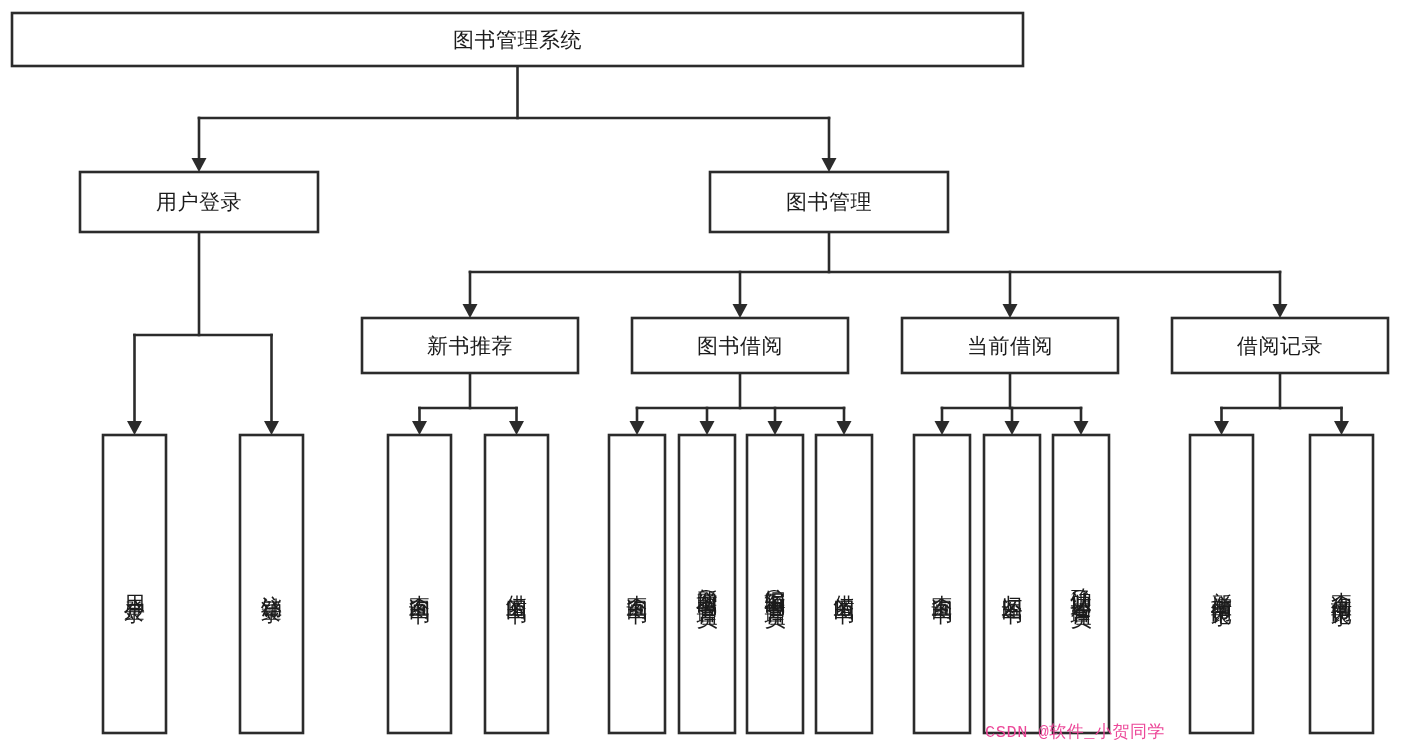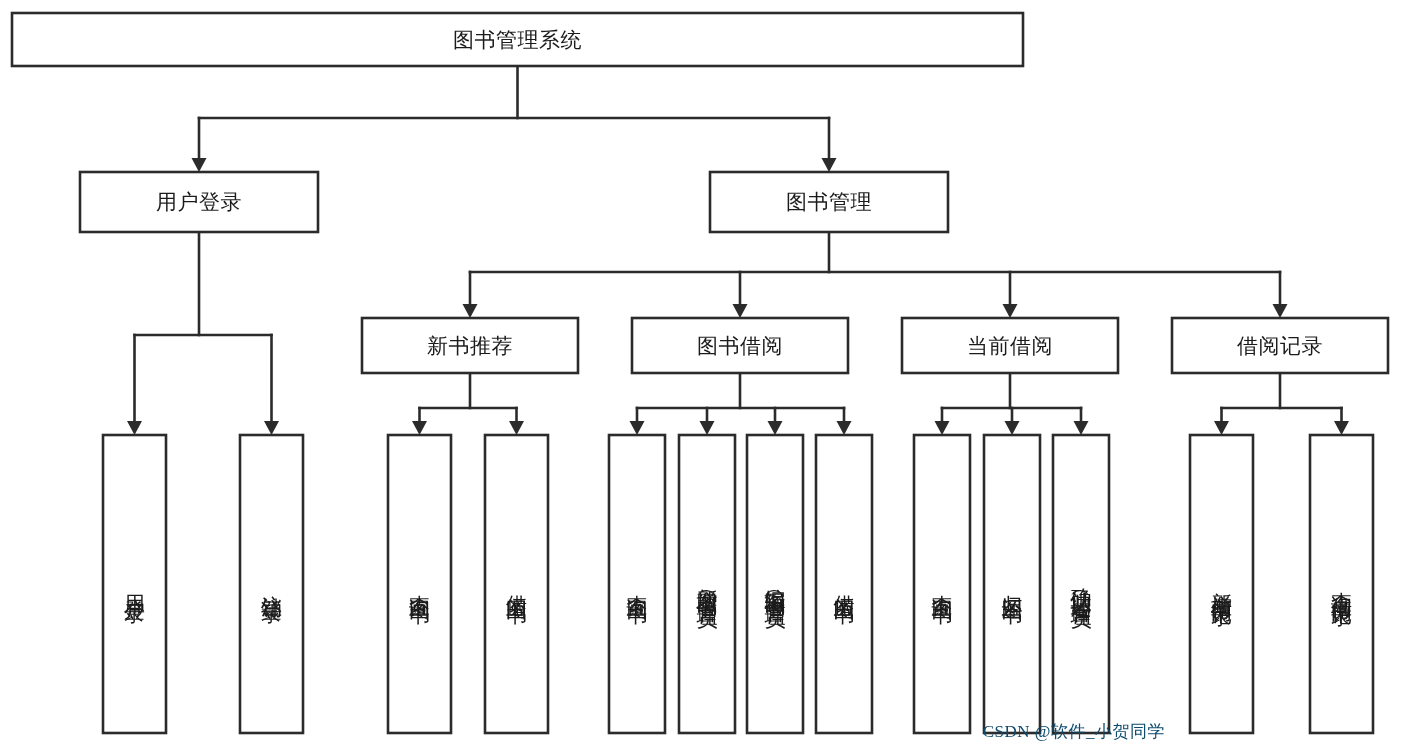--- a/index.html
+++ b/index.html
@@ -64,23 +64,23 @@
     color: #1b1b1b;
     line-height: 1.05;
     letter-spacing: 3px;
     white-space: nowrap;
     text-align: center;
   }
   .watermark {
     position: absolute;
     right: 8px;
     bottom: 4px;
-    font-family: Liberation Serif, serif;
+    font-family: Liberation Mono, monospace;
     font-size: 17px;
-    color: #0c4a6e;
+    color: #ec4899;
     letter-spacing: 0.5px;
     user-select: none;
     white-space: nowrap;
   }
 </style>
 </head>
 <body>
 
 <div id="diagram-root">
 

